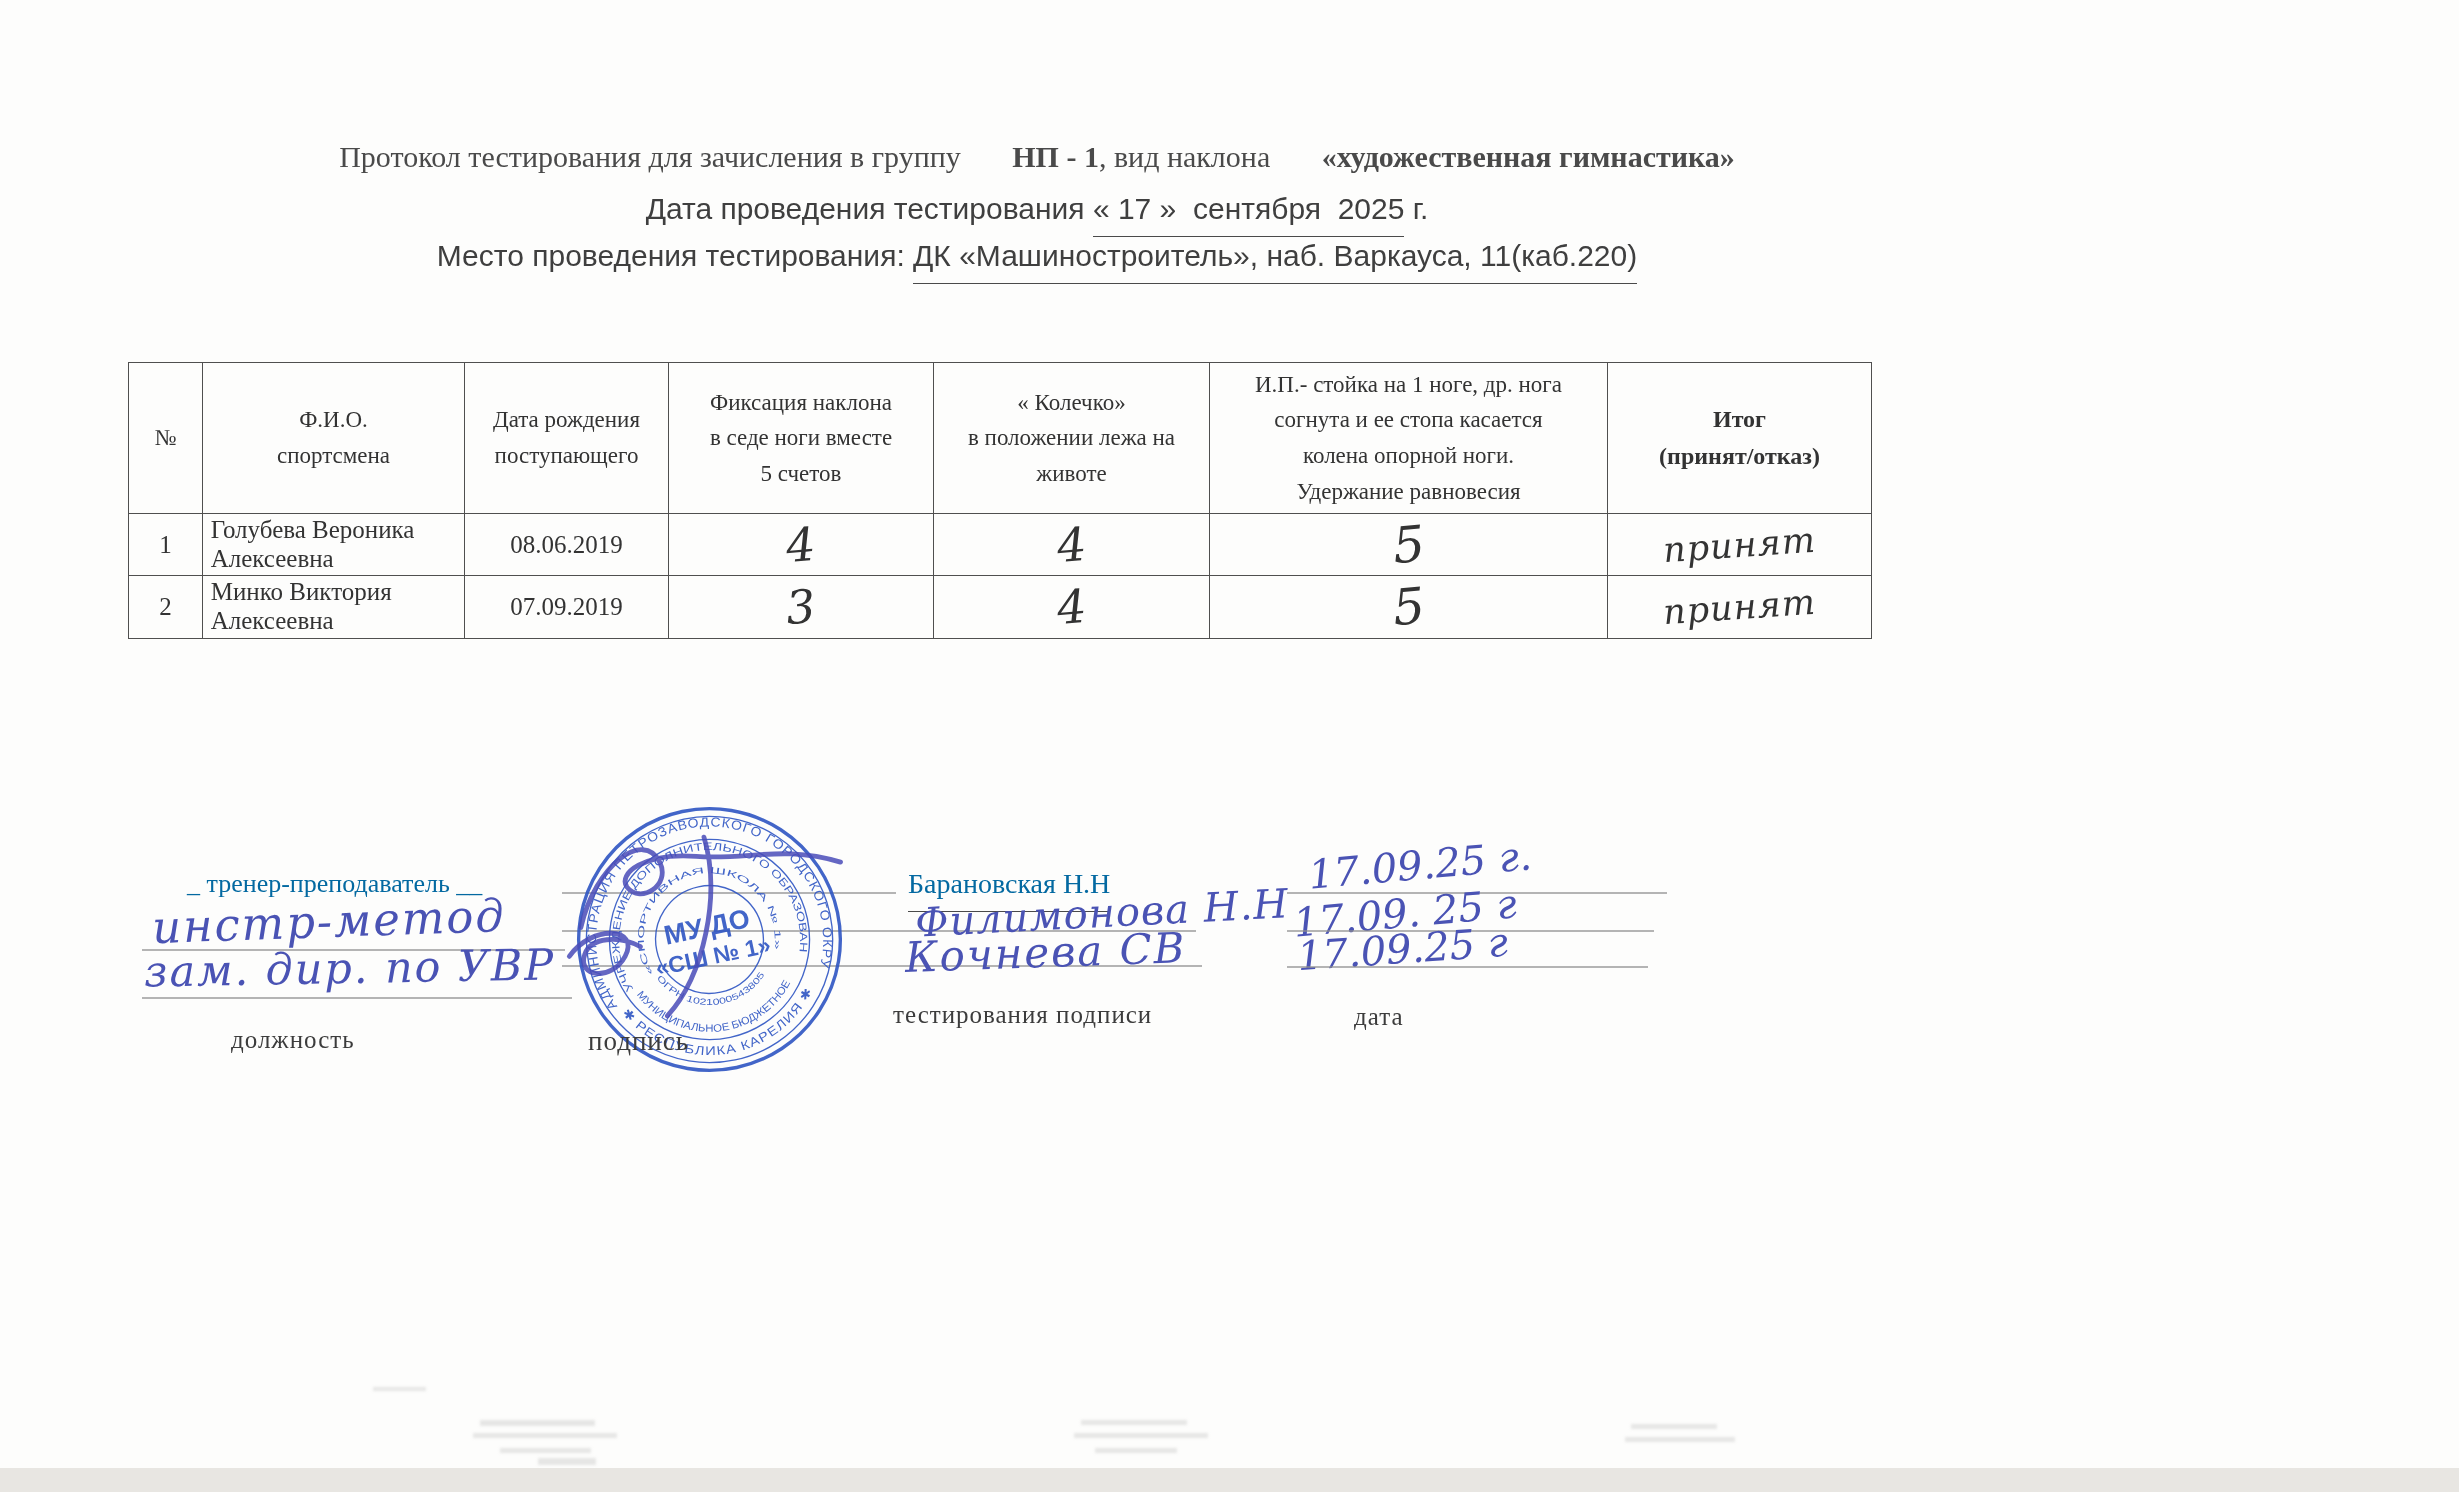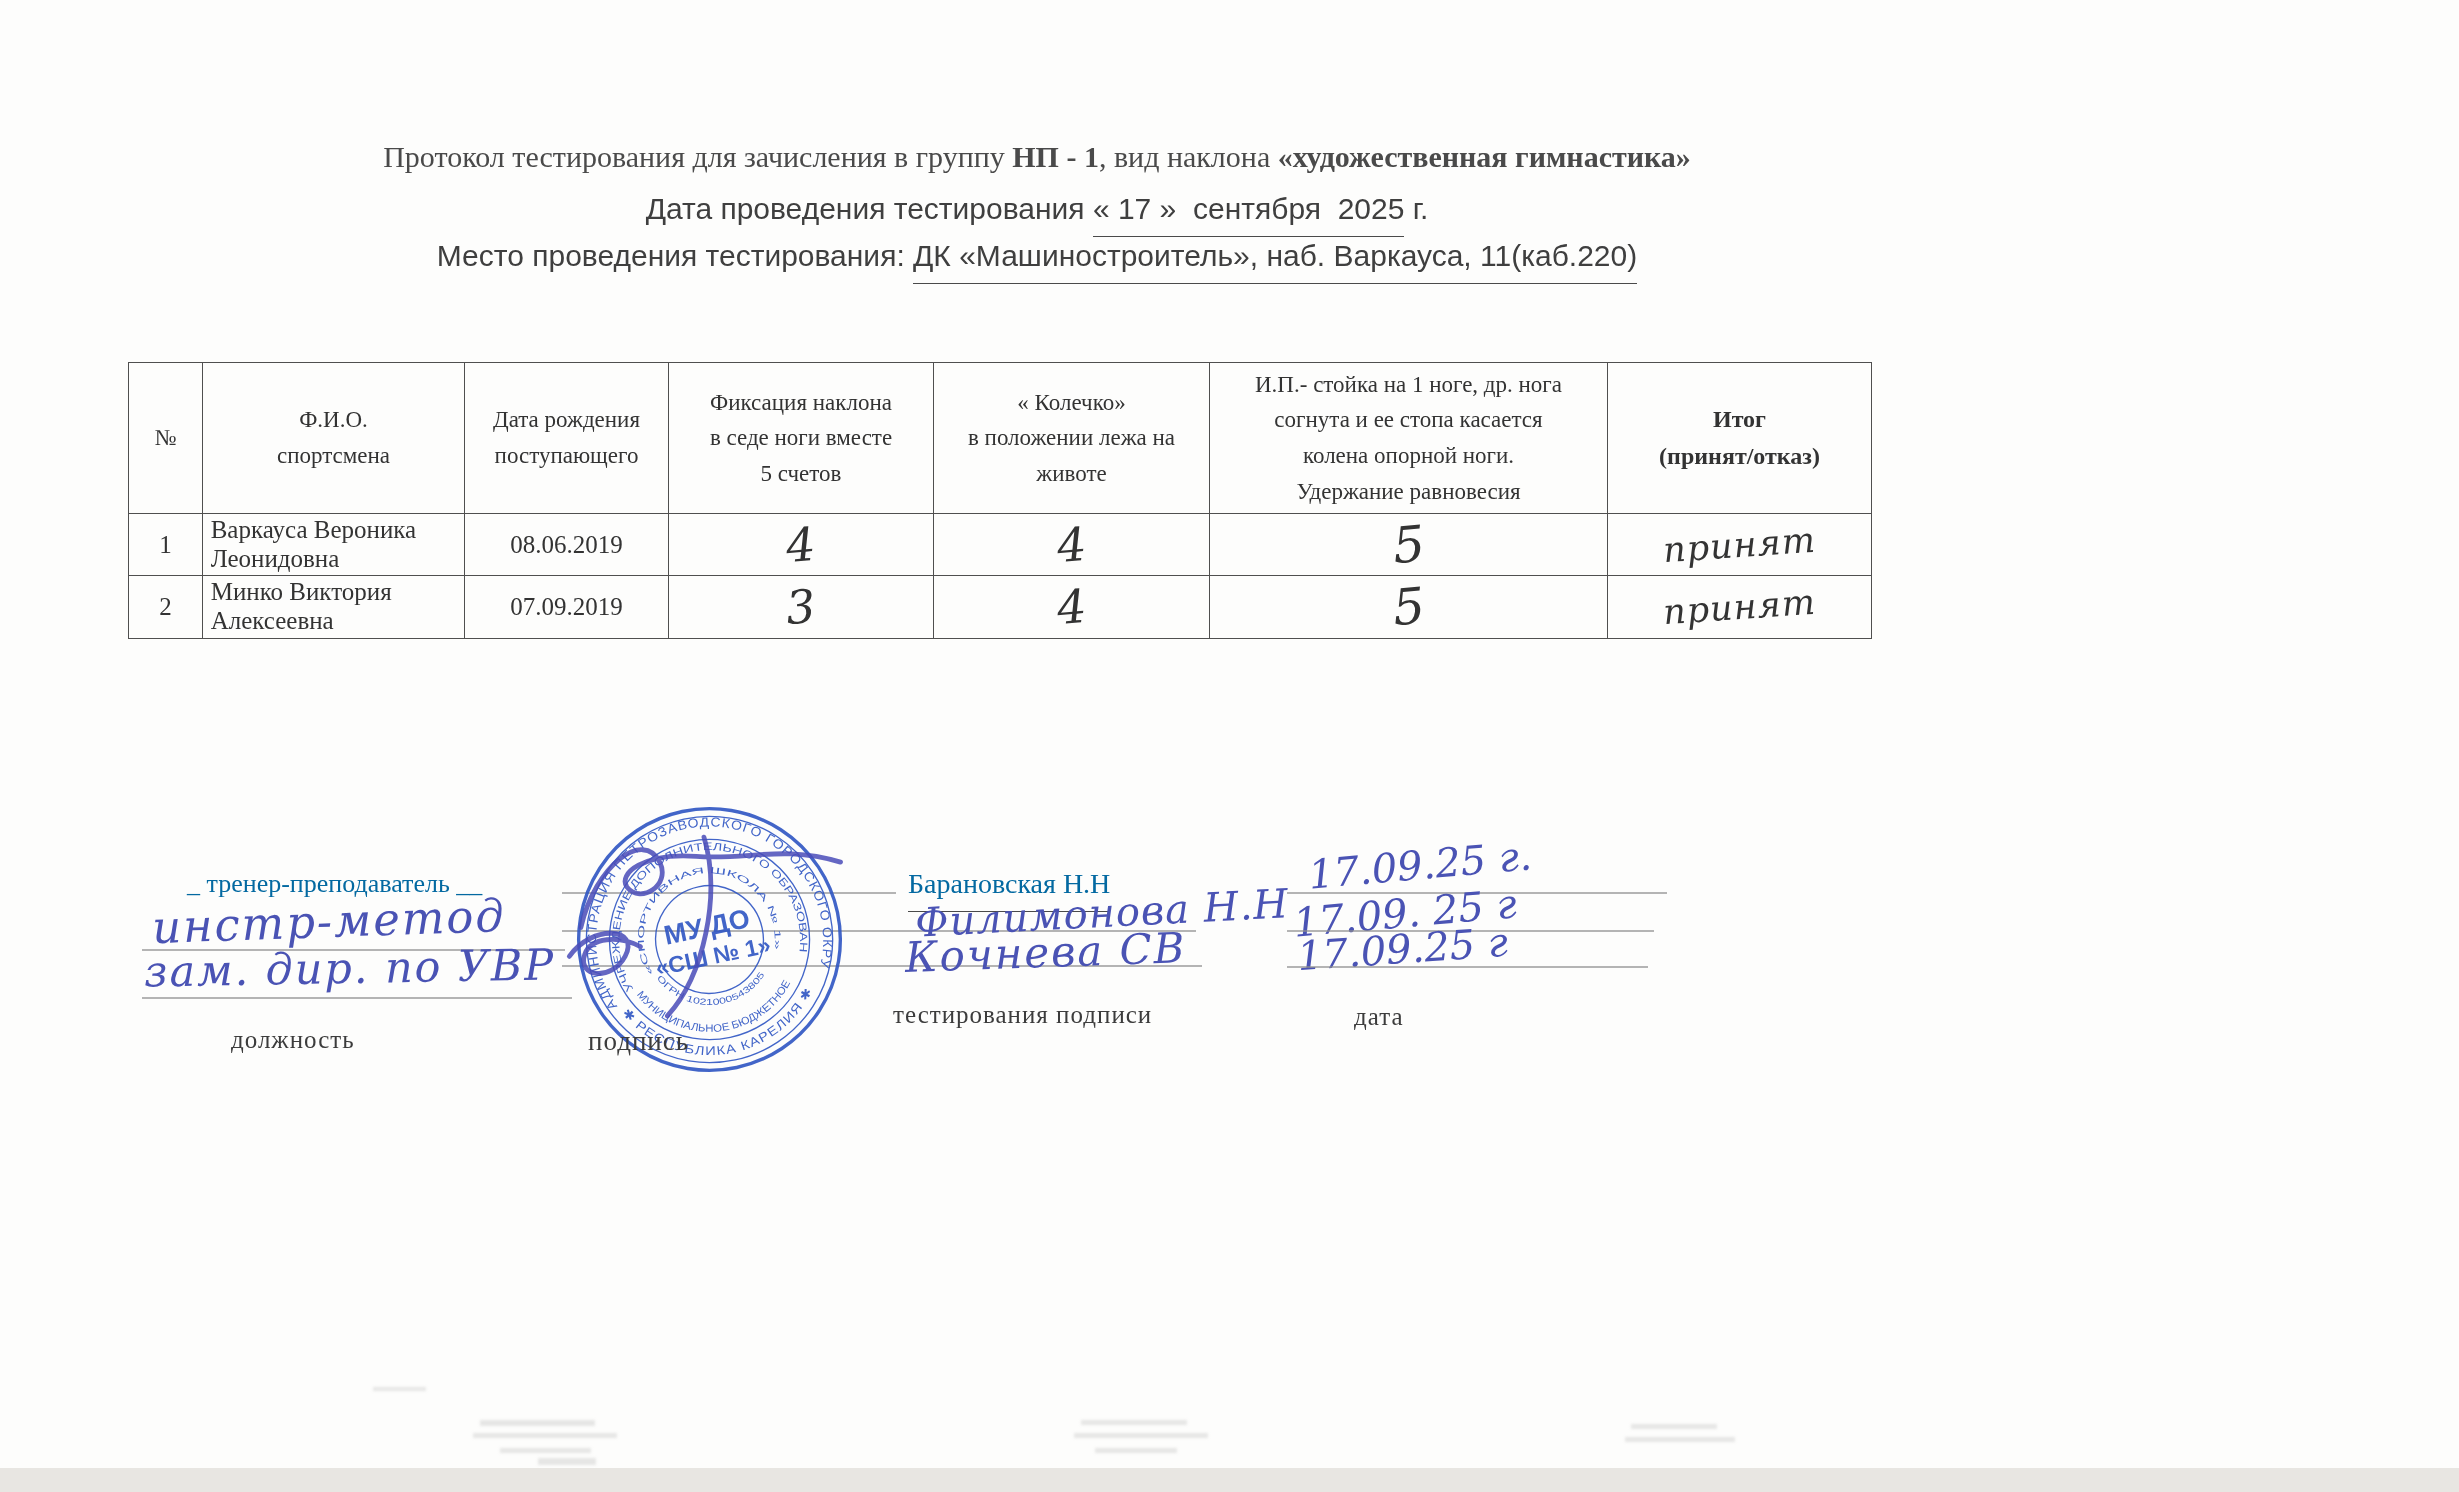--- a/index.html
+++ b/index.html
@@ -6,21 +6,21 @@
   .page {
     position:relative; width:2459px; height:1493px;
     background:#fdfdfc; overflow:hidden;
     font-family:"Liberation Serif", serif; color:#3d3d3d;
   }
   .abs { position:absolute; }
 
   
   .hline { left:134px; width:1806px; text-align:center; white-space:pre; }
   .title-line { top:140px; font-family:"Liberation Serif",serif; font-size:30px; color:#4a4a4a; }
-  .title-line b { font-weight:bold; }
+  .title-line b { font-weight:bold;margin-left:44px; }
   .sans { font-family:"Liberation Sans",sans-serif; }
   .date-line  { top:192px; font-size:30px; color:#3f3f3f; }
   .place-line { top:239px; font-size:30px; color:#3f3f3f; }
   .u { border-bottom:1.9px solid #4a4a4a; padding-bottom:11px; }
   .section-title { top:298px; font-size:33px; font-weight:bold; color:#3a3a3a; }
 
   
   table.protocol {
     position:absolute; left:128px; top:362px; width:1743px;
     border-collapse:collapse; table-layout:fixed;
@@ -95,21 +95,21 @@
 животе</th>
       <th>И.П.- стойка на 1 ноге, др. нога
 согнута и ее стопа касается
 колена опорной ноги.
 Удержание равновесия</th>
       <th class="bold">Итог
 (принят/отказ)</th>
     </tr>
     <tr class="datarow">
       <td class="c">1</td>
-      <td class="name">Варкауса Вероника Леонидовна</td>
+      <td class="name">Голубева Вероника Алексеевна</td>
       <td class="c">08.06.2019</td>
       <td class="hwcell hw"><span class="hw-num">4</span></td>
       <td class="hwcell hw"><span class="hw-num">4</span></td>
       <td class="hwcell hw"><span class="hw-num big">5</span></td>
       <td class="hwcell hw"><span class="hw-word">принят</span></td>
     </tr>
     <tr class="datarow">
       <td class="c">2</td>
       <td class="name">Минко Виктория Алексеевна</td>
       <td class="c">07.09.2019</td>

